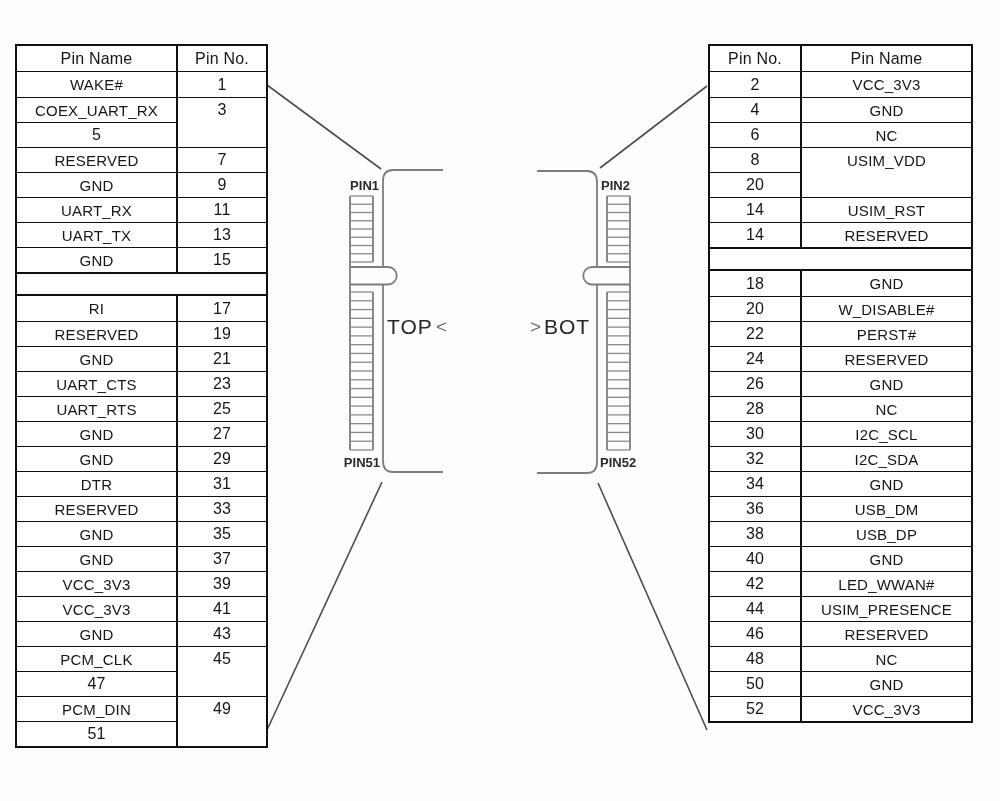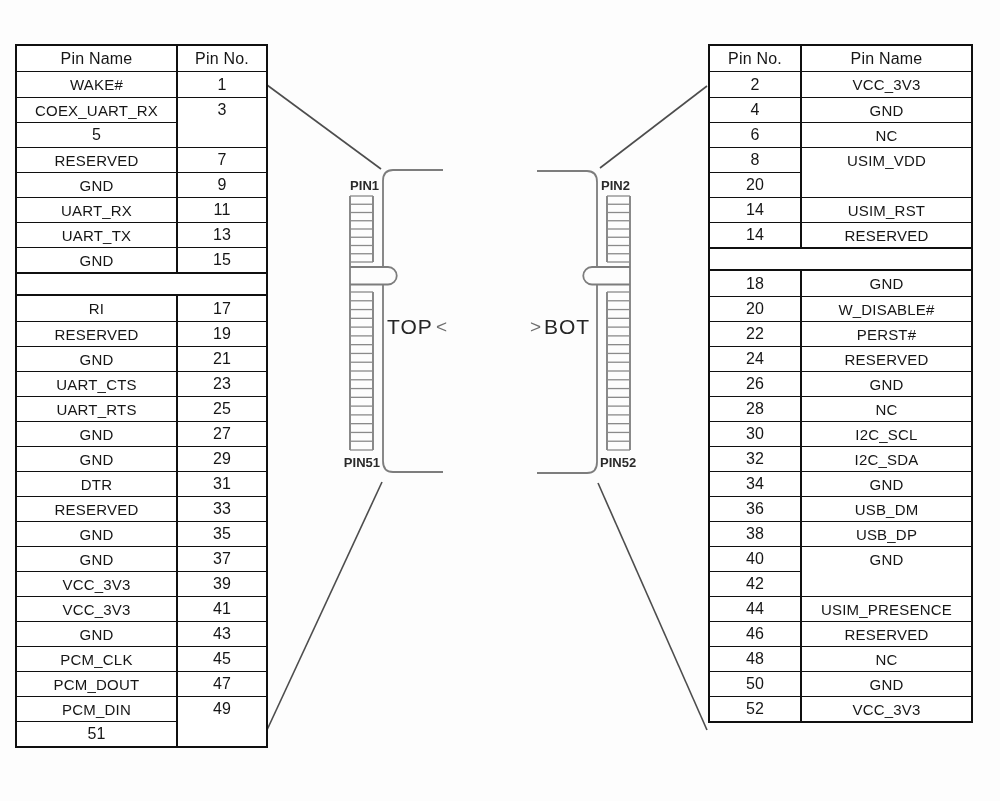--- a/index.html
+++ b/index.html
@@ -233,21 +233,20 @@
         </div>
         <div class="trow">
           <div class="cell">GND</div>
           <div class="cell num">43</div>
         </div>
         <div class="trow">
           <div class="cell">PCM_CLK</div>
           <div class="cell num">45</div>
         </div>
         <div class="trow">
-          <div class="cell">PCM_DOUT</div>
           <div class="cell num">47</div>
         </div>
         <div class="trow">
           <div class="cell">PCM_DIN</div>
           <div class="cell num">49</div>
         </div>
         <div class="trow">
           <div class="cell num">51</div>
         </div>
       </div>
@@ -332,20 +331,21 @@
         <div class="trow">
           <div class="cell num">38</div>
           <div class="cell">USB_DP</div>
         </div>
         <div class="trow">
           <div class="cell num">40</div>
           <div class="cell">GND</div>
         </div>
         <div class="trow">
           <div class="cell num">42</div>
+          <div class="cell">LED_WWAN#</div>
         </div>
         <div class="trow">
           <div class="cell num">44</div>
           <div class="cell">USIM_PRESENCE</div>
         </div>
         <div class="trow">
           <div class="cell num">46</div>
           <div class="cell">RESERVED</div>
         </div>
         <div class="trow">

